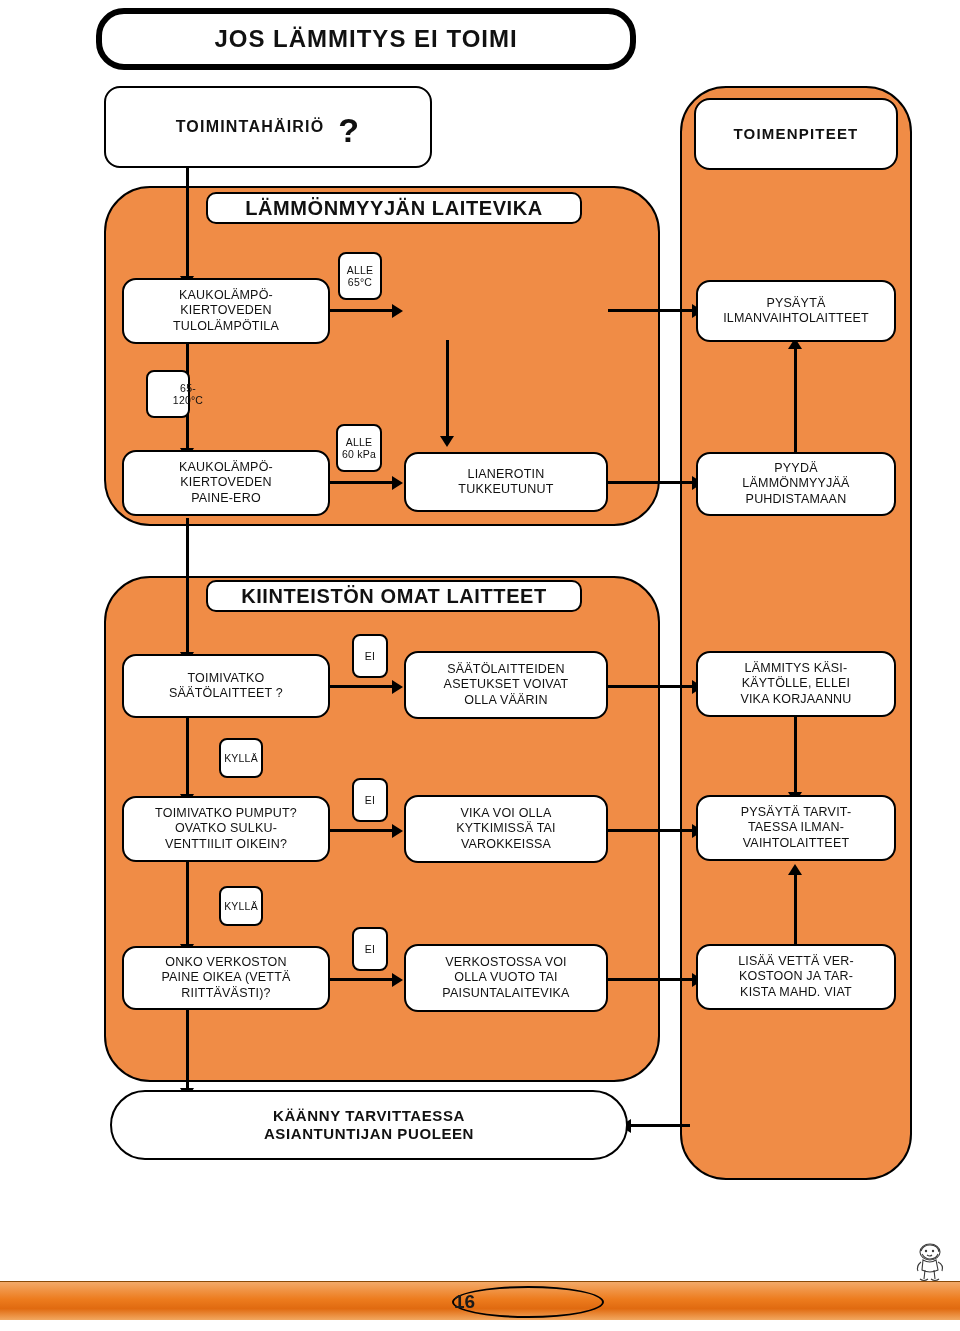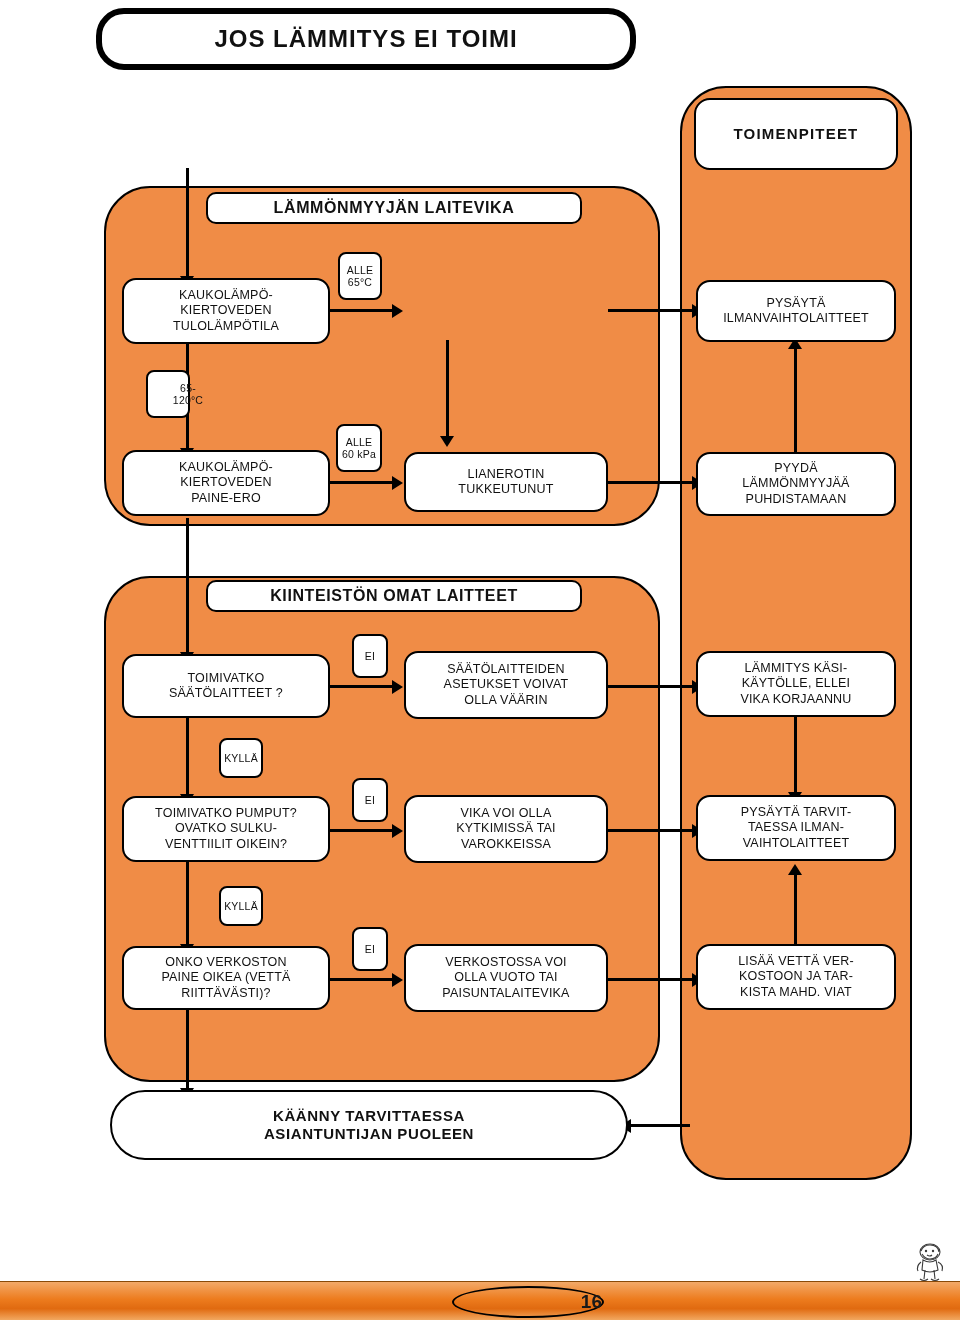--- a/index.html
+++ b/index.html
@@ -30,21 +30,21 @@
     display:flex;
     align-items:center;
     justify-content:center;
     text-align:center;
     color:#111;
     line-height:1.22;
     letter-spacing:.2px;
   }
   .box.node{font-size:12.5px;border-radius:14px;}
   .box.header{
-    font-weight:bold;font-size:16px;border-radius:10px;letter-spacing:.6px;text-align:right;
+    font-weight:bold;font-size:20px;border-radius:10px;letter-spacing:.6px;text-align:right;
   }
   .box.title{
     font-weight:bold;font-size:24px;border:6px solid #000;border-radius:28px;
     letter-spacing:1px;
   }
   .box.question{
     font-weight:bold;font-size:16px;border-radius:16px;letter-spacing:1.2px;
   }
   .box.final{
     font-weight:bold;font-size:15px;border-radius:40px;letter-spacing:.6px;
@@ -64,34 +64,38 @@
 
   
   #footer-bar{
     position:absolute;left:0;top:1281px;width:960px;height:38px;
     background:linear-gradient(to bottom,#F3A968 0%,#ED7C1E 45%,#E06A10 70%,#F2A860 100%);
     border-top:1px solid #8a4a08;
   }
   #page-num{
     position:absolute;left:452px;top:1286px;width:148px;height:28px;
     border:2px solid #000;border-radius:50%/50%;
-    display:flex;align-items:center;justify-content:flex-end;
+    display:flex;align-items:center;justify-content:flex-start;
     font-weight:bold;font-size:19px;color:#1a1a1a;
   }
   #mascot{position:absolute;left:906px;top:1242px;width:46px;height:44px;}
 </style>
 </head>
 <body>
 
 <div id="stage">
 
   <div class="abs box title" style="left:96px;top:8px;width:540px;height:62px;">
     <span>JOS LÄMMITYS EI TOIMI</span>
   </div>
 
+  <div class="abs box question" style="left:104px;top:86px;width:328px;height:82px;">
+    <span>TOIMINTAHÄIRIÖ</span>
+    <span class="q-mark">?</span>
+  </div>
 
   <div class="abs panel" style="left:680px;top:86px;width:232px;height:1094px;"></div>
   <div class="abs box question" style="left:694px;top:98px;width:204px;height:72px;font-size:15px;">
     <span>TOIMENPITEET</span>
   </div>
 
   <div class="abs panel" style="left:104px;top:186px;width:556px;height:340px;"></div>
   <div class="abs box header" style="left:206px;top:192px;width:376px;height:32px;">
     <span>LÄMMÖNMYYJÄN LAITEVIKA</span>
   </div>

